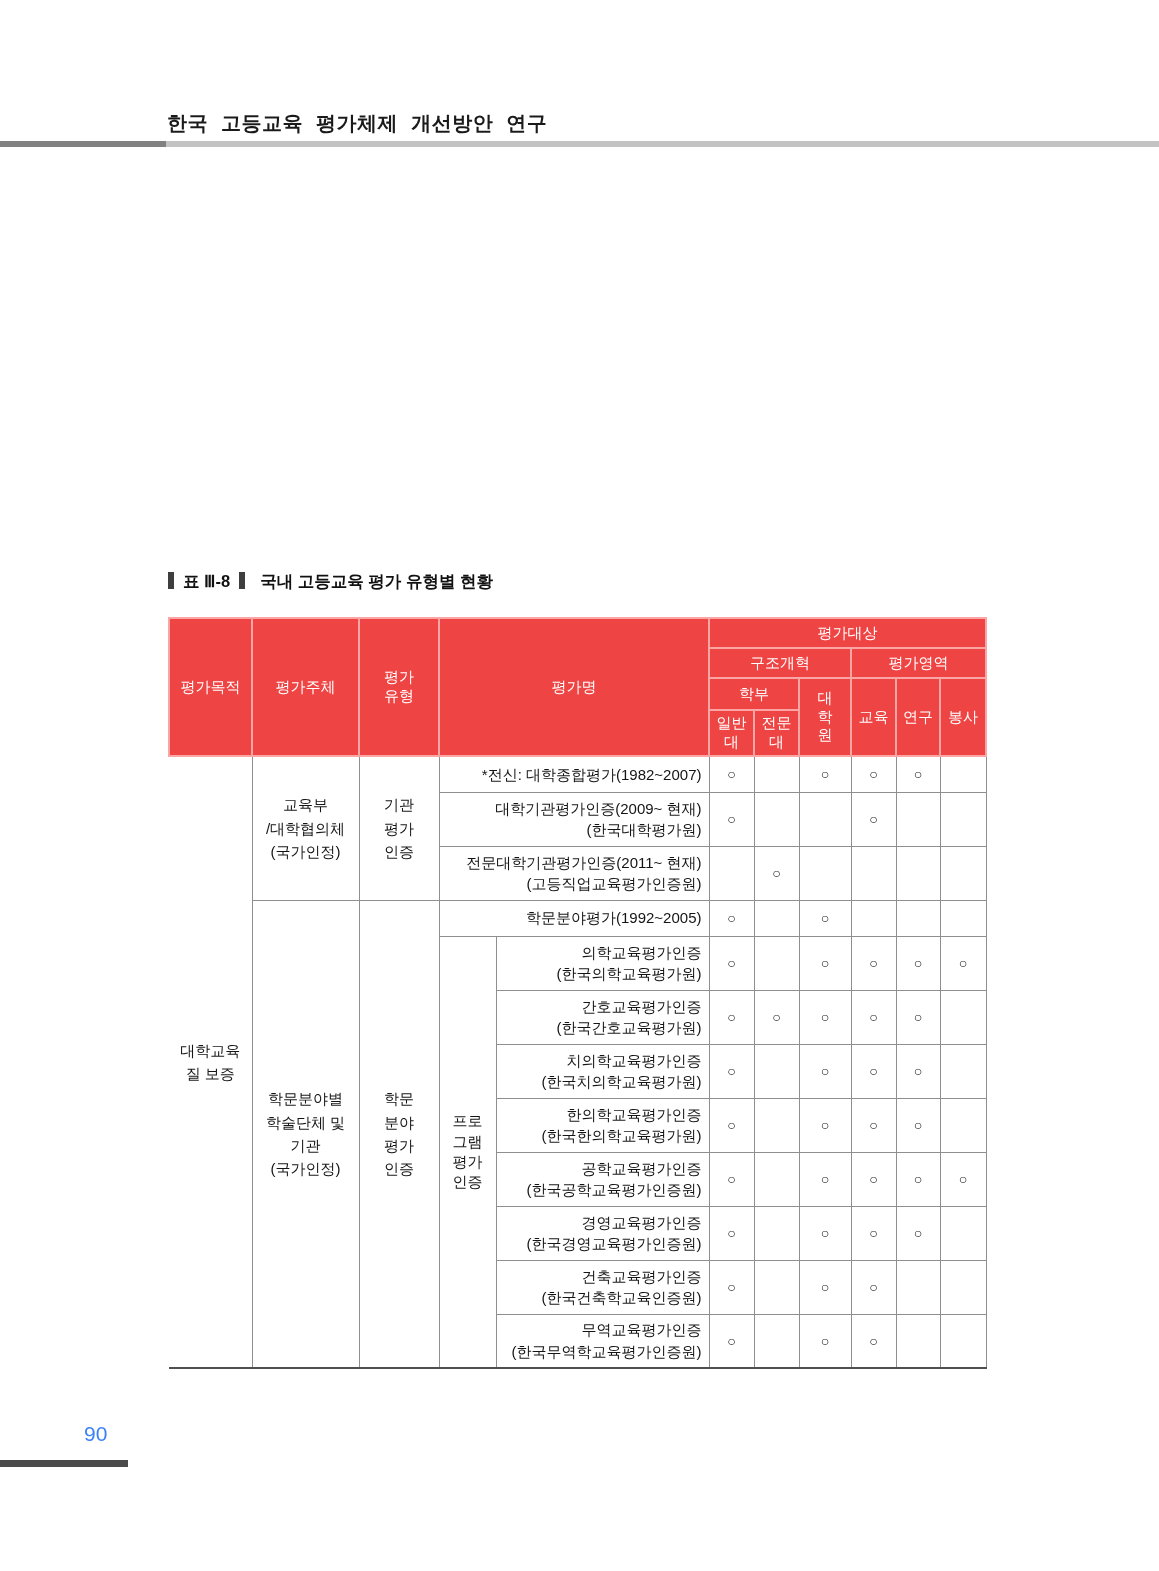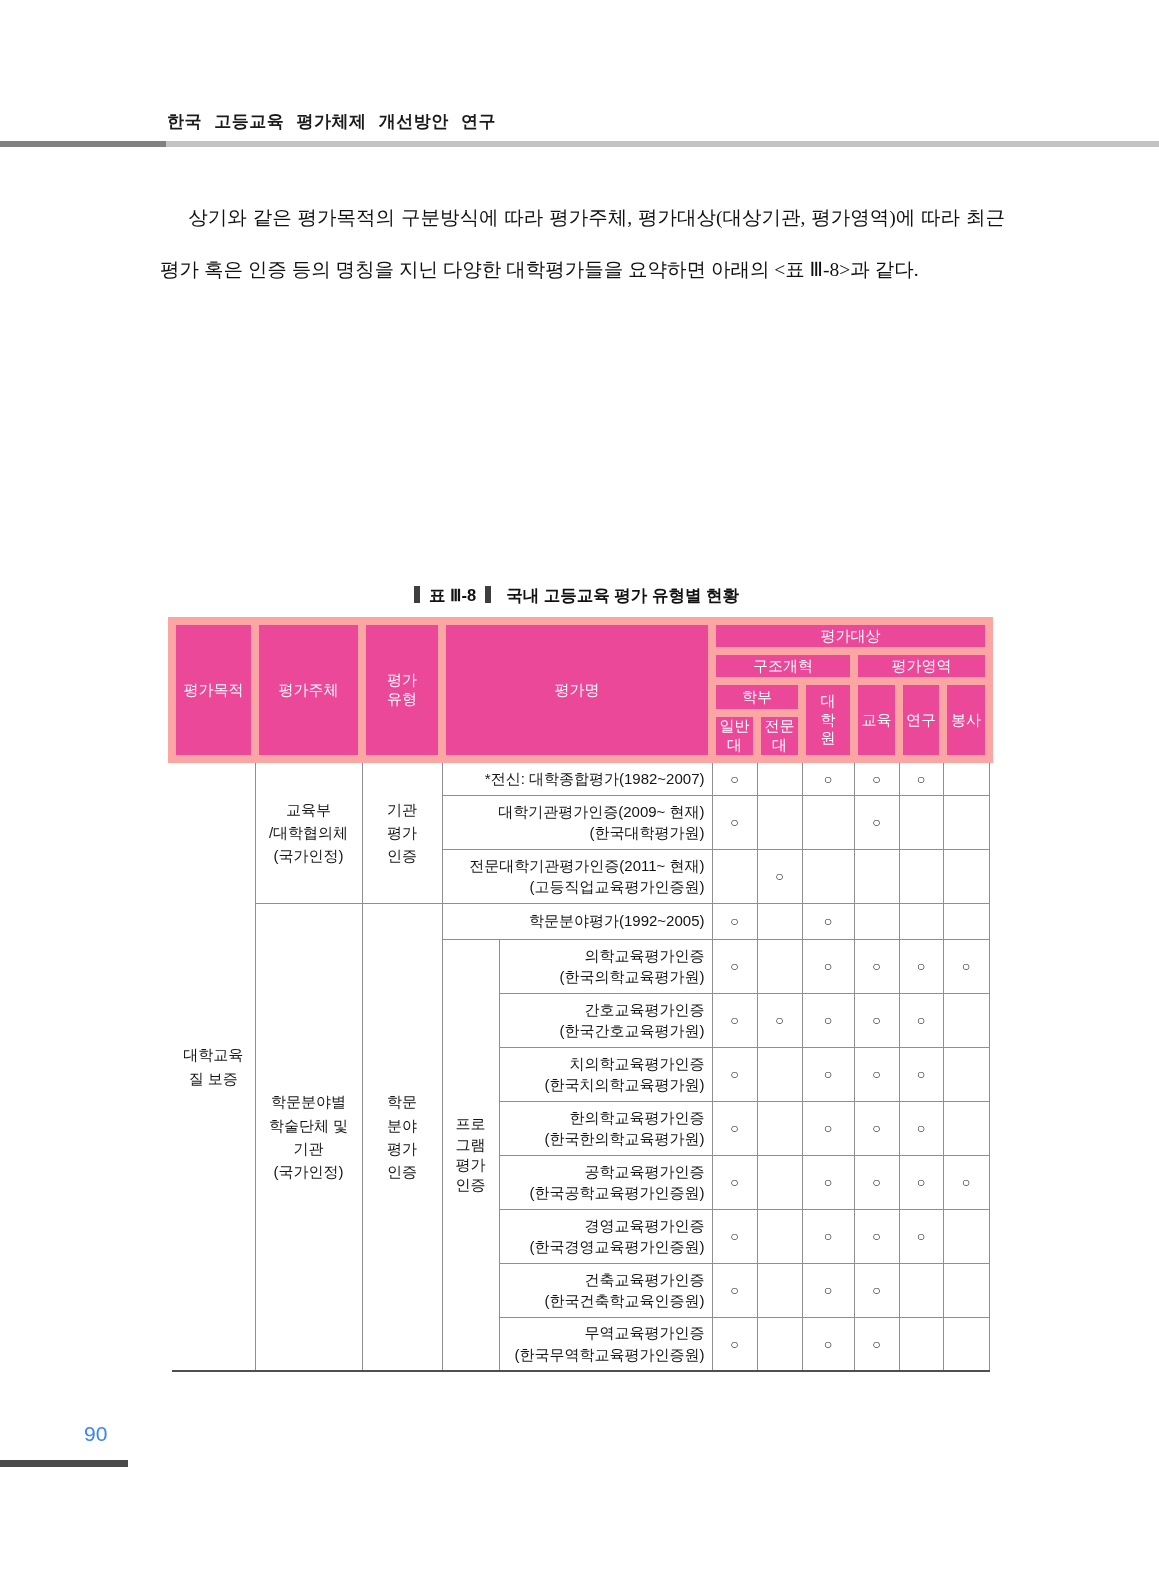--- a/index.html
+++ b/index.html
@@ -3,50 +3,50 @@
 <meta charset="utf-8">
 <style>
   html,body{margin:0;padding:0;}
   body{
     width:1159px;height:1571px;position:relative;background:#ffffff;
     font-family:"Liberation Sans",sans-serif;
   }
   
   .page-header-title{
     position:absolute;left:167px;top:110px;
-    font-size:17px;font-weight:bold;color:#1a1a1a;
+    font-size:20px;font-weight:bold;color:#1a1a1a;
     word-spacing:7px;letter-spacing:.5px;white-space:nowrap;
   }
   .header-rule{position:absolute;left:0;top:141px;width:1159px;height:6px;background:#c3c3c3;}
   .header-rule-dark{position:absolute;left:0;top:0;width:166px;height:6px;background:#808080;}
 
   
   .body-text{
     position:absolute;left:160px;top:192px;width:845px;
     font-family:"Liberation Serif",serif;
     font-size:19.5px;line-height:52px;color:#101010;text-align:justify;
   }
   .body-text p{margin:0;text-indent:1.45em;}
 
   
   .table-caption{
-    position:absolute;left:168px;top:585px;width:817px;text-align:center;
+    position:absolute;left:168px;top:571px;width:817px;text-align:left;
     font-size:16.5px;font-weight:bold;color:#111;white-space:nowrap;
   }
   .cap-bar{display:inline-block;width:6px;height:17px;background:#3e3e3e;vertical-align:-2px;}
   .cap-bar.left{margin-right:9px;}
   .cap-bar.right{margin-left:9px;}
   .cap-title{margin-left:15px;}
 
   
   .tbl-wrap{position:absolute;left:168px;top:617px;}
   table{border-collapse:collapse;table-layout:fixed;width:817px;border-bottom:2px solid #4f4f4f;}
   th{
-    background:#ec4899;color:#fff;font-weight:normal;
-    border:8px solid #fca5a5;font-size:15px;padding:0;
+    background:#ef4444;color:#fff;font-weight:normal;
+    border:2px solid #fca5a5;font-size:15px;padding:0;
     white-space:pre-line;line-height:1.25;text-align:center;vertical-align:middle;
   }
   td{
     border:1px solid #8f8f8f;font-size:15px;color:#141414;padding:0;
     vertical-align:middle;background:#fff;
   }
   td.name{text-align:right;padding:3px 7px;line-height:1.42;white-space:pre-line;}
   td.center{text-align:center;white-space:pre-line;line-height:1.55;}
   td.prog{line-height:1.35;}
   td.mark{text-align:center;font-size:14px;color:#222;}
@@ -60,21 +60,20 @@
 </style>
 </head>
 <body>
 
 <div class="page-header-title">한국 고등교육 평가체제 개선방안 연구</div>
 <div class="header-rule">
   <div class="header-rule-dark"></div>
 </div>
 
 <div class="body-text">
-  <p>상기와 같은 평가목적의 구분방식에 따라 평가주체, 평가대상(대상기관, 평가영역)에 따라 최근 평가 혹은 인증 등의 명칭을 지닌 다양한 대학평가들을 요약하면 아래의 &lt;표 Ⅲ-8&gt;과 같다.</p>
 </div>
 
 <div class="table-caption">
   <span class="cap-bar left"></span><span>표 Ⅲ-8</span><span class="cap-bar right"></span><span class="cap-title">국내 고등교육 평가 유형별 현황</span>
 </div>
 
 <div class="tbl-wrap">
 <table>
   <colgroup>
     <col style="width:83px">

